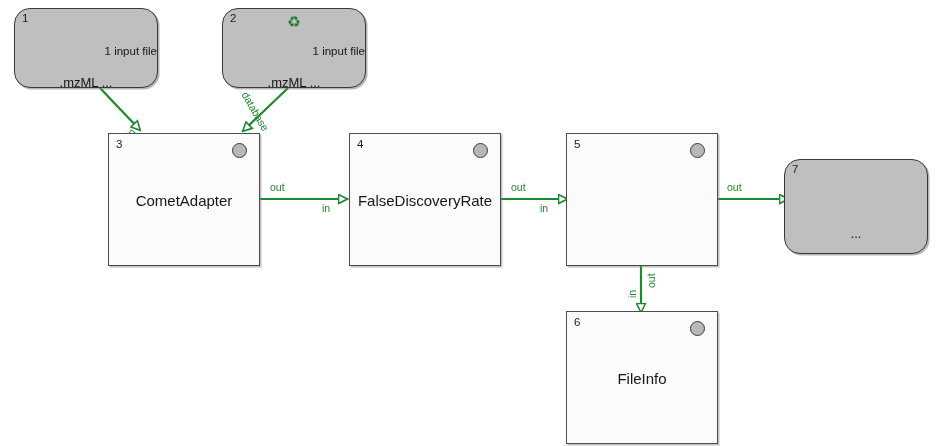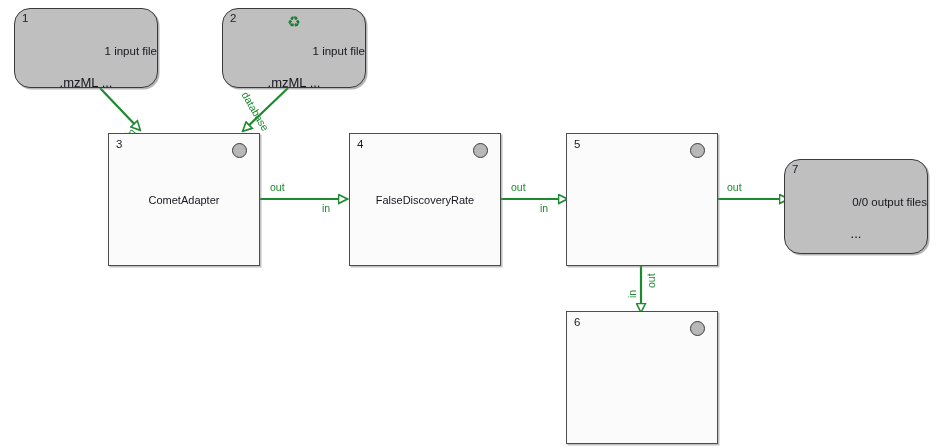--- a/index.html
+++ b/index.html
@@ -87,21 +87,21 @@
     background: #b8b8b8;
     border: 1.2px solid #3c3c3c;
     box-sizing: border-box;
   }
   .tool-node .tool-label {
     position: absolute;
     left: 0; right: 0;
     top: 50%;
     transform: translateY(-50%);
     text-align: center;
-    font-size: 11px;
+    font-size: 15px;
     color: #16161e;
   }
 
   
   .port-label {
     position: absolute;
     font-size: 10.5px;
     color: #1c8a2e;
     white-space: nowrap;
     line-height: 1;
@@ -209,21 +209,21 @@
   </div>
 
   <div class="tool-node" style="left:566px; top:133px; width:152px; height:133px;">
     <span class="node-index">5</span>
     <span class="status-dot"></span>
   </div>
 
   <div class="tool-node" style="left:566px; top:311px; width:152px; height:133px;">
     <span class="node-index">6</span>
     <span class="status-dot"></span>
+    <span class="tool-label">FileInfo</span>
   </div>
 
   <div class="io-node" style="left:784px; top:159px; width:144px; height:95px;">
     <span class="node-index">7</span>
-    <span class="io-line1">0/0 output files</span>
     <span class="io-line2">...</span>
   </div>
 
 </div>
 
 </body></html>

